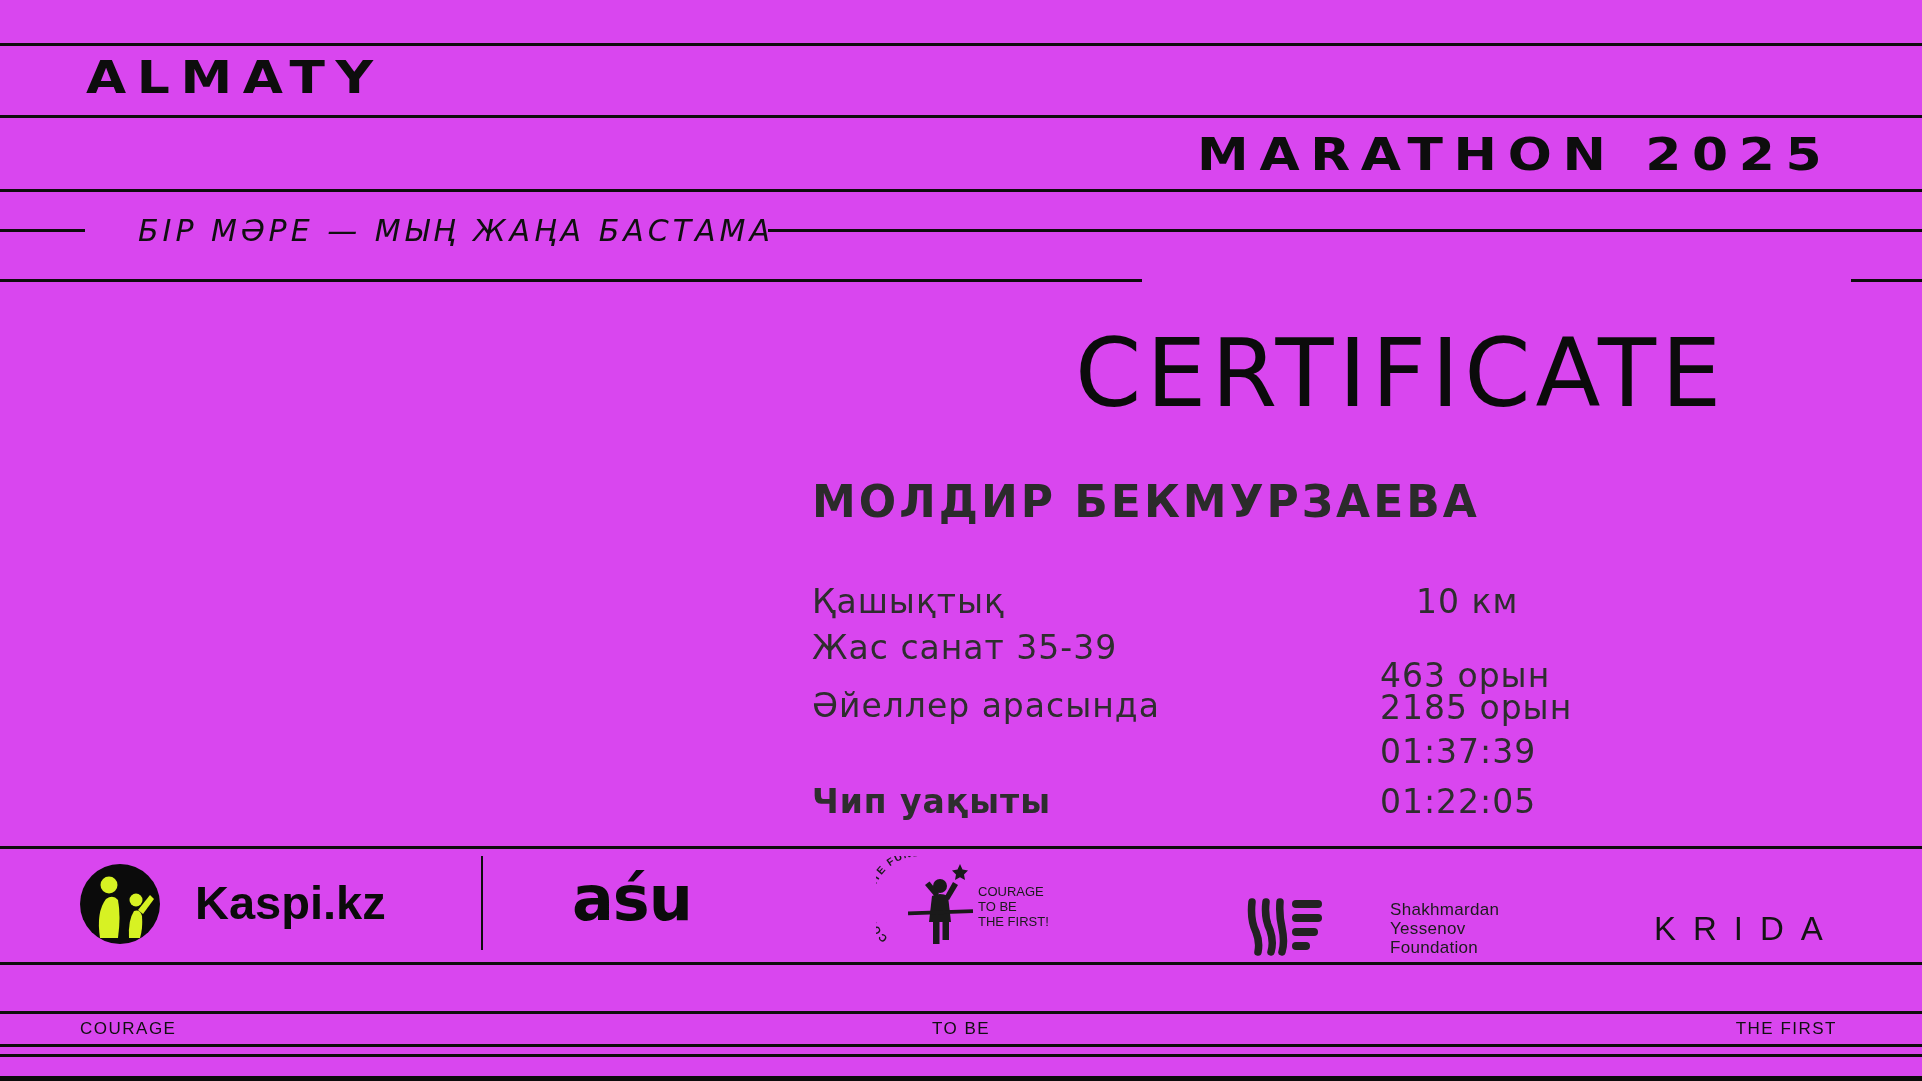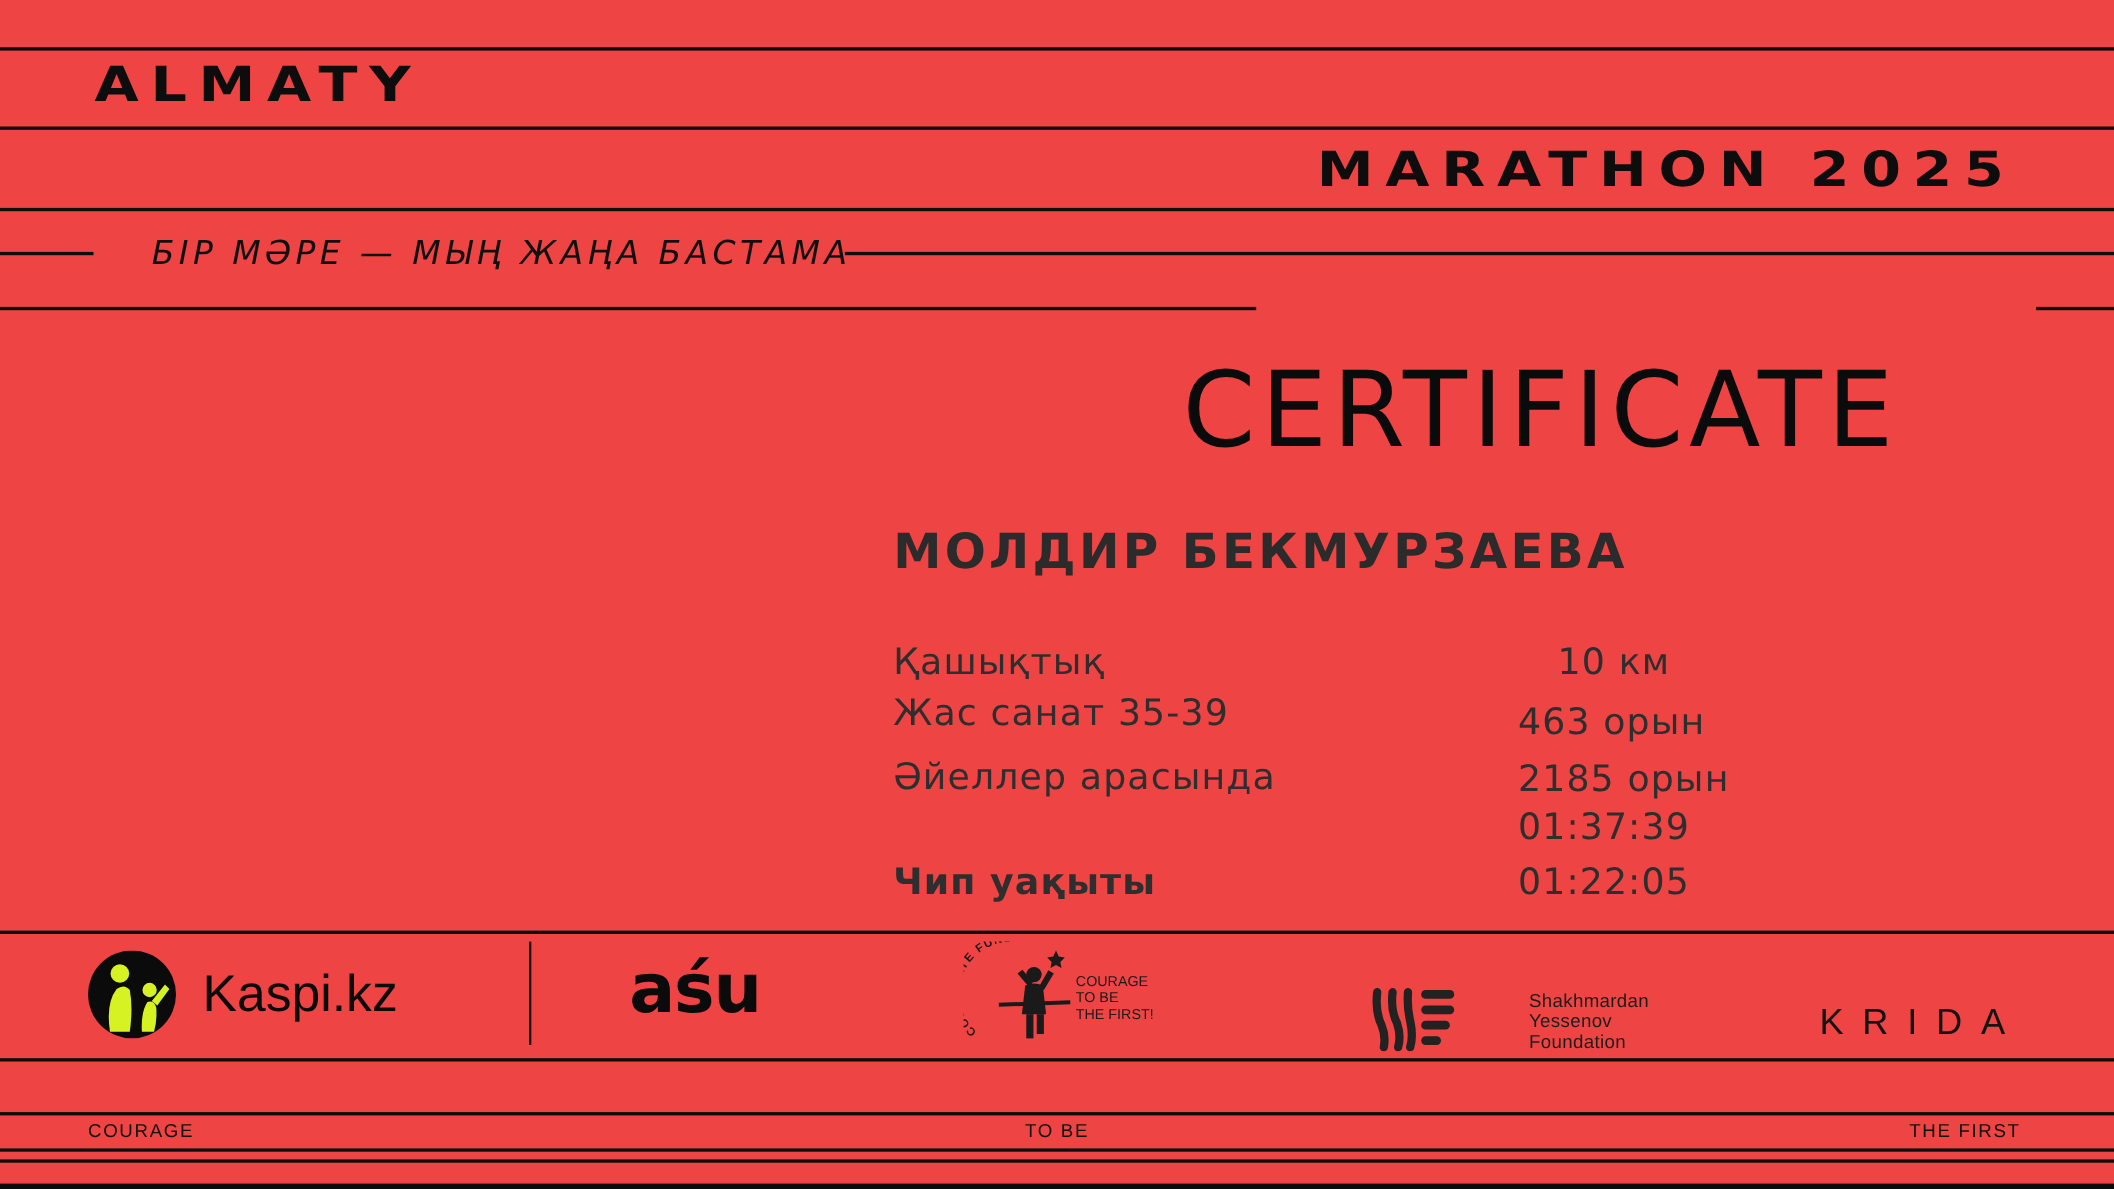--- a/index.html
+++ b/index.html
@@ -1,19 +1,19 @@
 <!DOCTYPE html>
 <html><head>
 <meta charset="utf-8">
 <style>
   html,body{margin:0;padding:0;background:#9aa80a;}
   .cert{
     position:relative;
     width:1922px;height:1081px;
-    background:#ef4444;
+    background:#d946ef;
     overflow:hidden;
     font-family:"DejaVu Sans","Liberation Sans",sans-serif;
     color:#111;
   }
   .hline{position:absolute;height:3px;background:#0d0d0d;}
   .vline{position:absolute;width:3px;background:#0d0d0d;}
 
   
   .city{
     position:absolute;left:86px;top:52px;
@@ -54,22 +54,22 @@
     font-size:33px;letter-spacing:1px;color:#2e2e2e;white-space:nowrap;
   }
   .row-value{
     position:absolute;left:1380px;
     font-size:33px;letter-spacing:1px;color:#2e2e2e;white-space:nowrap;
   }
 
   
   .kaspi-badge{position:absolute;left:80px;top:864px;width:80px;height:80px;}
   .kaspi-word{
-    position:absolute;left:184px;top:875px;
-    font-size:47px;font-weight:normal;color:#0b0b0b;letter-spacing:0px;white-space:nowrap;
+    position:absolute;left:195px;top:875px;
+    font-size:47px;font-weight:bold;color:#0b0b0b;letter-spacing:0px;white-space:nowrap;
     font-family:"Liberation Sans","DejaVu Sans",sans-serif;
   }
   .asu-word{
     position:absolute;left:572px;top:862px;
     font-size:62px;font-weight:bold;color:#0b0b0b;letter-spacing:-1px;white-space:nowrap;
   }
   .emblem{position:absolute;left:876px;top:856px;width:172px;height:96px;}
   .yess-mark{position:absolute;left:1246px;top:898px;width:78px;height:58px;}
   .yess-text{
     position:absolute;left:1390px;top:900px;
@@ -119,21 +119,21 @@
   <div class="event">MARATHON 2025</div>
   <div class="tag-kz">БІР МӘРЕ — МЫҢ ЖАҢА БАСТАМА</div>
   <div class="big-title">CERTIFICATE</div>
 
   <div class="runner-name">МОЛДИР БЕКМУРЗАЕВА</div>
 
   <div class="row-label" style="top:582px;">Қашықтық</div>
   <div class="row-value" style="top:582px;margin-left:36px;">10 км</div>
 
   <div class="row-label" style="top:628px;">Жас санат 35-39</div>
-  <div class="row-value" style="top:636px;text-align:right;">463 орын</div>
+  <div class="row-value" style="top:656px;text-align:right;">463 орын</div>
 
   <div class="row-label" style="top:686px;">Әйеллер арасында</div>
   <div class="row-value" style="top:688px;">2185 орын</div>
 
   <div class="row-value" style="top:732px;">01:37:39</div>
 
   <div class="row-label" style="top:782px;font-weight:bold;">Чип уақыты</div>
   <div class="row-value" style="top:782px;">01:22:05</div>
 
   <svg class="kaspi-badge" viewBox="0 0 80 80">

